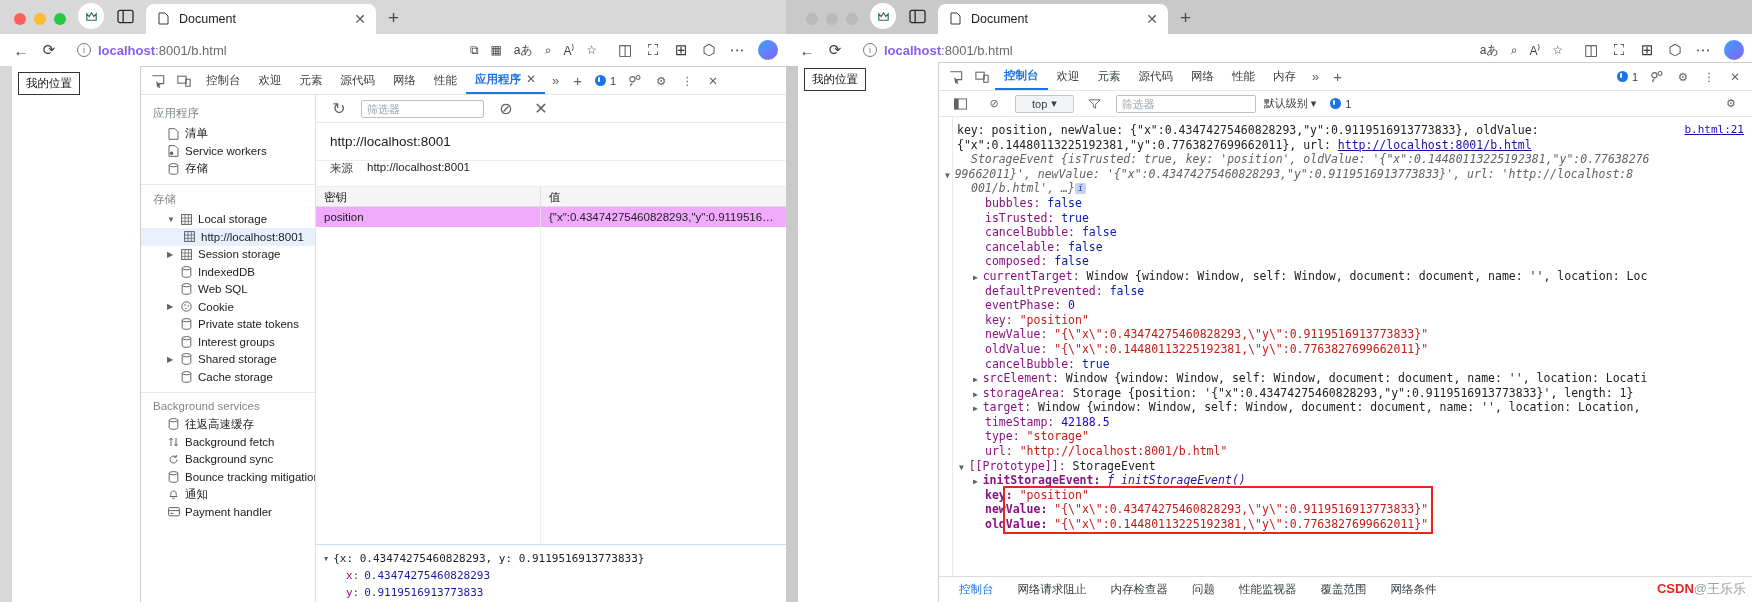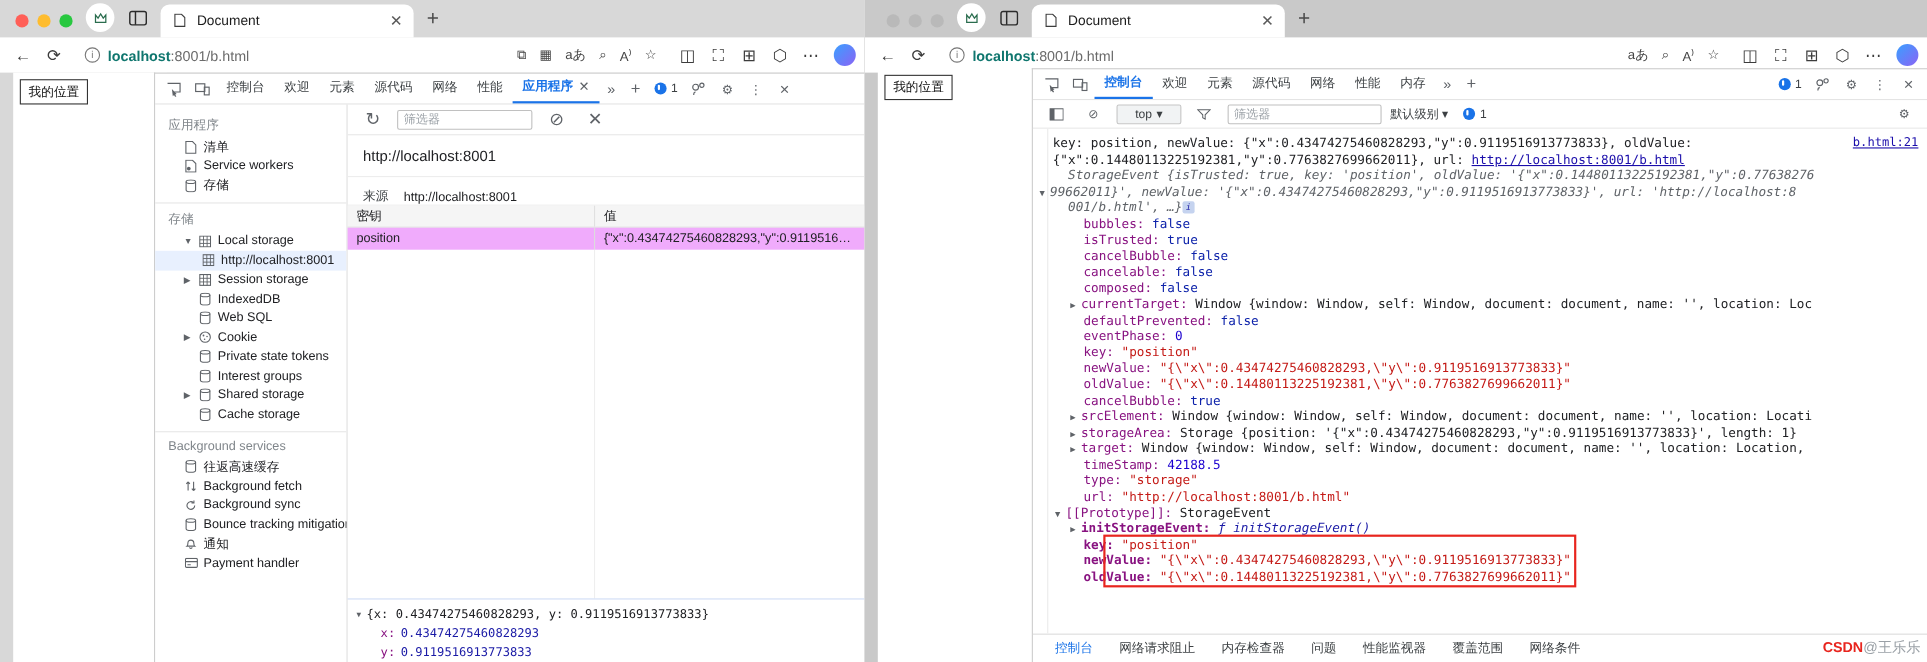--- a/index.html
+++ b/index.html
@@ -33,21 +33,21 @@
   .navbar { height:32px; background:#fff; display:flex; align-items:center;
     padding:0 8px; gap:2px; }
   .navbtn { width:26px; height:24px; display:flex; align-items:center; justify-content:center;
     font-size:15px; color:#3c3c3c; }
   .omnibox { flex:1; height:24px; background:#f1f3f4; border-radius:13px; display:flex;
     align-items:center; padding:0 8px; gap:7px; margin:0 5px; }
   .omnibox.plain { background:#fff; }
   .omni-info { width:14px; height:14px; border-radius:50%; border:1.2px solid #777;
     font-size:9px; line-height:12px; text-align:center; color:#777; }
   .omni-url { font-size:13px; color:#6b6b6b; white-space:nowrap; }
-  .omni-url b { color:#0f766e; font-weight:600;text-align:center; }
+  .omni-url b { color:#8b5cf6; font-weight:600;text-align:center; }
   .omni-actions { display:flex; gap:12px; align-items:center; margin-left:auto; color:#444; font-size:12px;}
   .copilot { width:20px;height:20px;border-radius:50%;
     background:linear-gradient(135deg,#3aa0ff,#8a63f5); margin-left:6px; }
 
   
   .pagearea { background:#fff; position:relative;margin-left:12px; }
   .loc-badge { position:absolute; border:1px solid #333; background:#fff;
     font-size:11.5px; padding:3px 7px; color:#111; }
 
   
@@ -86,21 +86,21 @@
   .arrow.sp { visibility:hidden; }
   .ic { width:13px; height:13px; flex:none; display:flex; align-items:center; justify-content:center;}
 
   .app-main { flex:1; display:flex; flex-direction:column; min-width:0; }
   .storage-toolbar { height:28px; display:flex; align-items:center; gap:9px;
     padding:0 10px; border-bottom:1px solid #e8e8e8; }
   .filter-box { width:123px; height:18px; border:1px solid #c0c0c0; border-radius:2px;
     font-size:11px; color:#9aa0a6; padding:0 5px; line-height:17px; }
   .origin-head { height:38px; display:flex; align-items:center; padding-left:14px;
     font-size:13.5px; color:#202124; border-bottom:1px solid #ededed; }
-  .origin-sub { height:26px; display:flex; align-items:flex-end; gap:14px; padding-left:14px;
+  .origin-sub { height:26px; display:flex; align-items:flex-start; gap:14px; padding-left:14px;
     font-size:11.5px; color:#202124; border-bottom:1px solid #ededed; }
   .origin-sub .lbl { color:#3c4043; }
   .kv-head { height:20px; display:flex; background:#f5f5f5; border-bottom:1px solid #e0e0e0;
     font-size:11.5px; color:#202124; }
   .kv-head .c1 { width:225px; padding-left:8px; line-height:20px; border-right:1px solid #e0e0e0;}
   .kv-head .c2 { flex:1; padding-left:8px; line-height:20px; }
   .kv-row { height:20px; display:flex; background:#f0abfc; font-size:11.5px; color:#202124; }
   .kv-row .c1 { width:225px; padding-left:8px; line-height:20px; border-right:1px solid #dcdcdc;}
   .kv-row .c2 { flex:1; padding-left:8px; line-height:20px; overflow:hidden;
     white-space:nowrap; text-overflow:ellipsis; }

